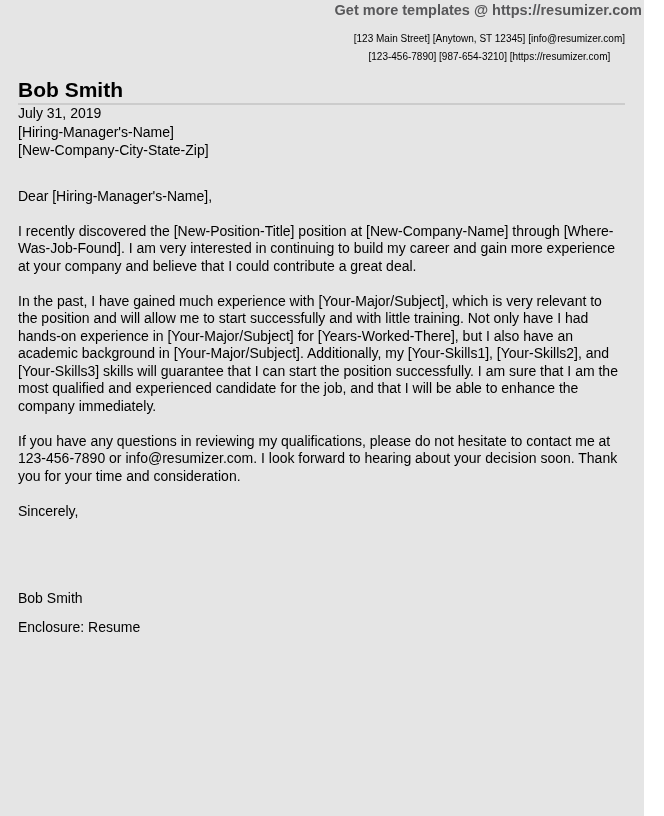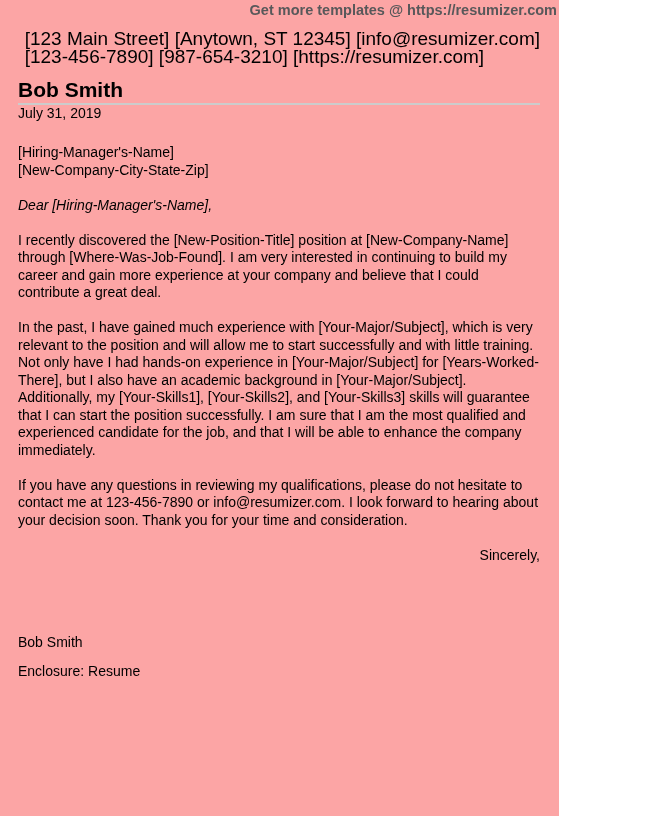--- a/index.html
+++ b/index.html
@@ -2,44 +2,44 @@
 <html><head>
 <meta charset="utf-8">
 <style>
   html, body {
     margin: 0;
     padding: 0;
     background: #ffffff;
   }
   .page {
     position: relative;
-    width: 559px;
+    width: 644px;
     height: 816px;
-    background: #fca5a5;
+    background: #e5e5e5;
     font-family: "Liberation Sans", "DejaVu Sans", sans-serif;
     font-size: 14px;
     line-height: 17.5px;
     color: #000000;
     overflow: hidden;
   }
   .banner {
     position: absolute;
     top: 2px;
     right: 2px;
     font-size: 14.5px;
     font-weight: bold;
     color: #58585a;
     white-space: nowrap;
   }
   .contact-block {
     position: absolute;
     top: 30px;
     right: 19px;
-    text-align: left;
-    font-size: 19px;
+    text-align: center;
+    font-size: 10px;
     line-height: 18px;
     color: #000000;
   }
   .letter-body {
     position: absolute;
     top: 78px;
     left: 18px;
     right: 19px;
   }
   .name-heading {
@@ -51,33 +51,31 @@
   }
   .heading-rule {
     height: 0;
     border: none;
     border-bottom: 2px solid #cccccc;
     margin: 1px 0 0 0;
   }
   .date-line {
   }
   .recipient-block {
-    margin-top: 20px;
+    margin-top: 0;
     line-height: 18px;
   }
   .salutation {
-    margin-top: 18px;
-    font-style: italic;
+    margin-top: 29px;
   }
   .para {
     margin: 17.5px 0 0 0;
   }
   .closing {
     margin-top: 17.5px;
-    text-align: right;
   }
   .signature {
     margin-top: 70px;
   }
   .enclosure {
     margin-top: 11px;
   }
 </style>
 </head>
 <body>

